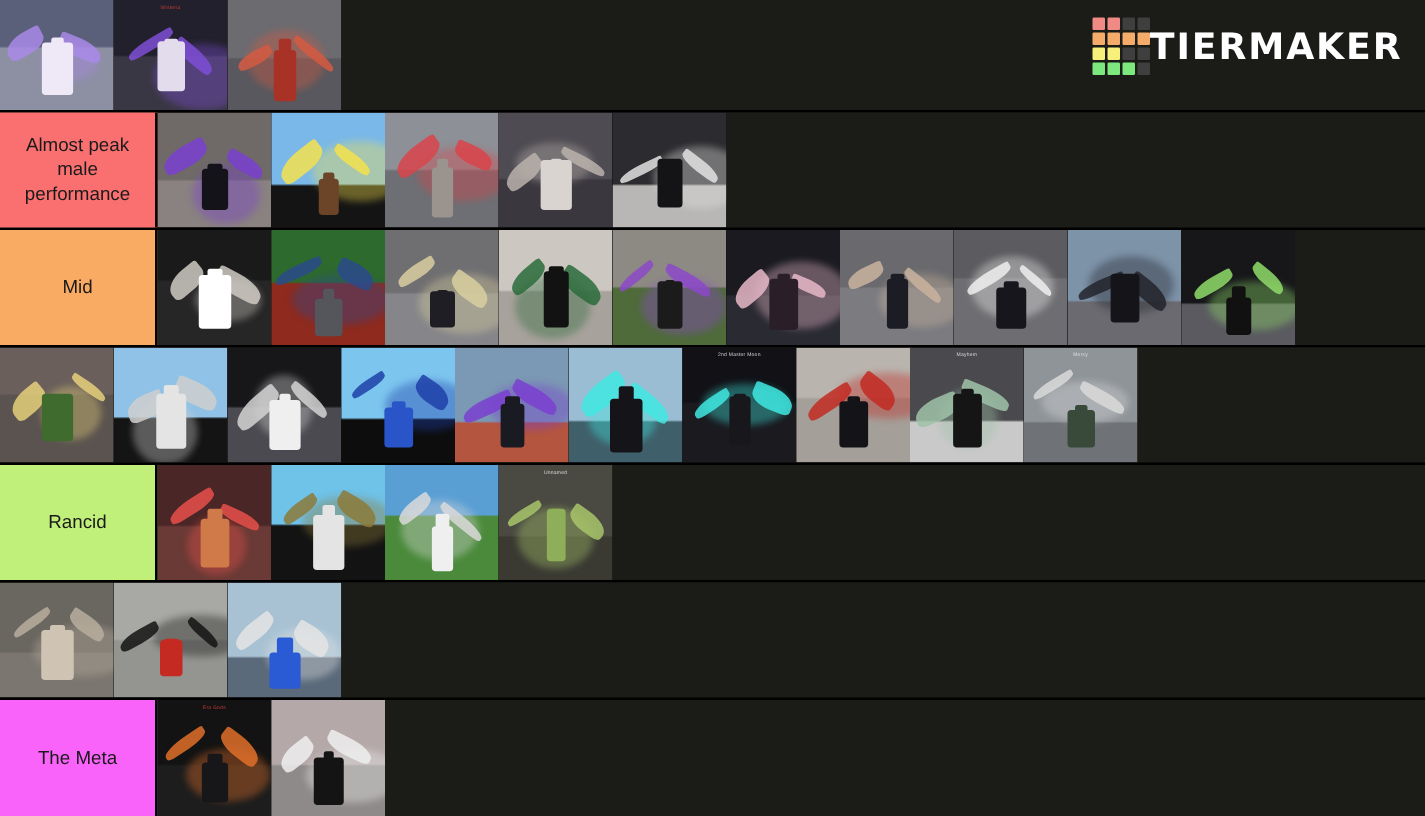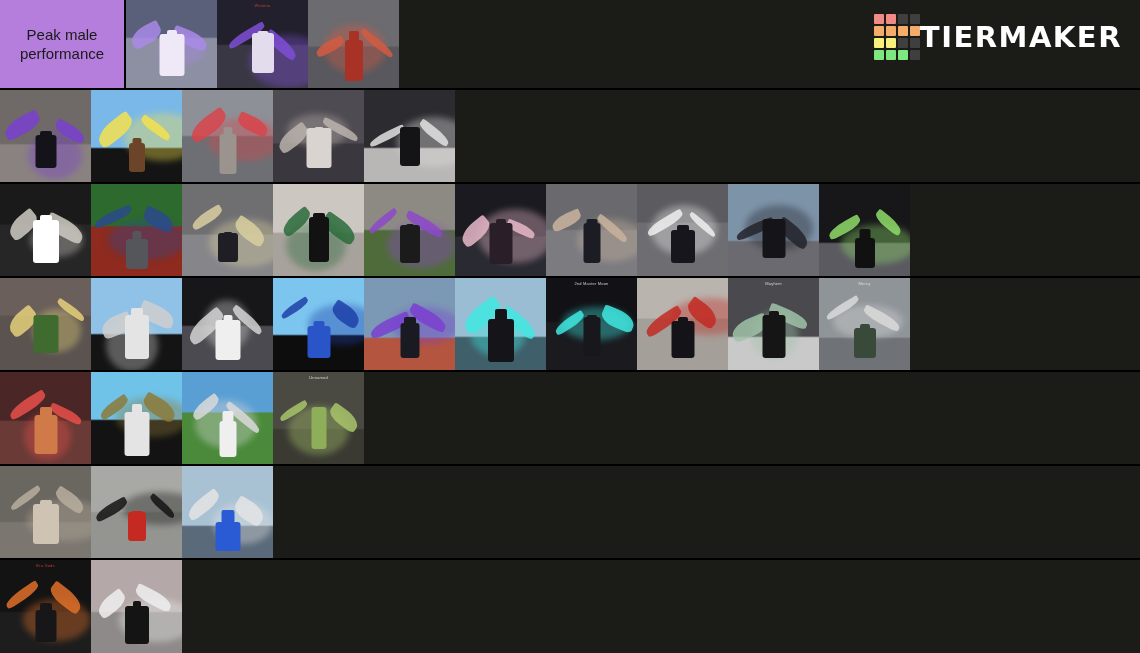--- a/index.html
+++ b/index.html
@@ -140,23 +140,20 @@
         <i style="background: rgb(125, 232, 125);"></i>
         <i style="background: rgb(125, 232, 125);"></i>
         <i style="background: rgb(125, 232, 125);"></i>
         <i style="background: rgb(63, 63, 63);"></i>
       </div>
     <div class="brand-word">TIERMAKER</div>
   </div>
 
   <div class="tier-list">
       <div class="tier-row" style="height: 90px;">
-        <div class="tier-label" style="background: rgb(181, 126, 220);">
-          <span>Peak male performance</span>
-        </div>
         <div class="tier-items">
           <div class="tier-cell">
             <div class="thumb">
               <div class="bg" style="background: linear-gradient(rgb(90, 95, 122) 0%, rgb(90, 95, 122) 42%, rgb(141, 143, 163) 44%, rgb(141, 143, 163) 100%);"></div>
               <div class="glow" style="width: 46.663px; height: 31.332px; left: 32.6496px; top: 34.0668px; background: rgb(169, 137, 232); opacity: 0.38;"></div>
               <div class="wingL" style="left: 3.9128px; top: 26.0992px; width: 32.478px; height: 17.95px; background: rgb(169, 137, 232); opacity: 0.85; border-radius: 60% 10% 50% 20%; transform: rotate(-27.9724deg);"></div>
               <div class="wingR" style="right: 8.4512px; top: 30.6736px; width: 36.0912px; height: 15.1864px; background: rgb(169, 137, 232); opacity: 0.85; border-radius: 10% 60% 20% 50%; transform: rotate(22.0594deg);"></div>
               <div class="body" style="width: 25px; height: 42px; bottom: 12.0552px; background: rgb(239, 233, 247); border-radius: 3px;"></div>
               <div class="head" style="width: 10px; height: 10px; bottom: 48px; background: rgb(239, 233, 247);"></div>
             </div>
@@ -178,20 +175,23 @@
               <div class="glow" style="width: 61.2932px; height: 49.62px; left: 16.2768px; top: 23.6344px; background: rgb(212, 90, 66); opacity: 0.38;"></div>
               <div class="wingL" style="left: 6.652px; top: 40.6096px; width: 30.2796px; height: 11.3284px; background: rgb(212, 90, 66); opacity: 0.85; border-radius: 60% 10% 50% 20%; transform: rotate(-25.6594deg);"></div>
               <div class="wingR" style="right: 2.2496px; top: 39.0736px; width: 39.594px; height: 7.9564px; background: rgb(212, 90, 66); opacity: 0.85; border-radius: 10% 60% 20% 50%; transform: rotate(37.273deg);"></div>
               <div class="body" style="width: 18px; height: 41px; bottom: 7.1868px; background: rgb(168, 50, 38); border-radius: 3px;"></div>
               <div class="head" style="width: 10px; height: 10px; bottom: 47px; background: rgb(168, 50, 38);"></div>
             </div>
           </div>
         </div>
       </div>
       <div class="tier-row" style="height: 94px;">
+        <div class="tier-label" style="background: rgb(250, 112, 113);">
+          <span>Almost peak male performance</span>
+        </div>
         <div class="tier-items">
           <div class="tier-cell">
             <div class="thumb">
               <div class="bg" style="background: linear-gradient(rgb(111, 106, 104) 0%, rgb(111, 106, 104) 58%, rgb(138, 130, 128) 60%, rgb(138, 130, 128) 100%);"></div>
               <div class="glow" style="width: 54.0376px; height: 47.292px; left: 27.5496px; top: 41.7932px; background: rgb(122, 63, 208); opacity: 0.38;"></div>
               <div class="wingL" style="left: 3.3416px; top: 27.3472px; width: 38.0832px; height: 16.6228px; background: rgb(122, 63, 208); opacity: 0.85; border-radius: 60% 10% 50% 20%; transform: rotate(-27.8104deg);"></div>
               <div class="wingR" style="right: 4.2344px; top: 35.328px; width: 32.4924px; height: 13.0768px; background: rgb(122, 63, 208); opacity: 0.85; border-radius: 10% 60% 20% 50%; transform: rotate(27.9778deg);"></div>
               <div class="body" style="width: 21px; height: 33px; bottom: 14.5056px; background: rgb(21, 19, 26); border-radius: 3px;"></div>
               <div class="head" style="width: 12px; height: 12px; bottom: 39px; background: rgb(21, 19, 26);"></div>
             </div>
@@ -232,20 +232,23 @@
               <div class="glow" style="width: 75.0462px; height: 50.6472px; left: 33.3696px; top: 26.5648px; background: rgb(226, 226, 226); opacity: 0.38;"></div>
               <div class="wingL" style="left: 3.8192px; top: 41.984px; width: 37.572px; height: 8.3584px; background: rgb(226, 226, 226); opacity: 0.85; border-radius: 60% 10% 50% 20%; transform: rotate(-25.3552deg);"></div>
               <div class="wingR" style="right: 2.7104px; top: 38.4784px; width: 34.8756px; height: 9.6028px; background: rgb(226, 226, 226); opacity: 0.85; border-radius: 10% 60% 20% 50%; transform: rotate(36.742deg);"></div>
               <div class="body" style="width: 20px; height: 39px; bottom: 15.9024px; background: rgb(20, 20, 22); border-radius: 3px;"></div>
               <div class="head" style="width: 9px; height: 9px; bottom: 45px; background: rgb(20, 20, 22);"></div>
             </div>
           </div>
         </div>
       </div>
       <div class="tier-row" style="height: 94px;">
+        <div class="tier-label" style="background: rgb(249, 171, 99);">
+          <span>Mid</span>
+        </div>
         <div class="tier-items">
           <div class="tier-cell">
             <div class="thumb">
               <div class="bg" style="background: linear-gradient(rgb(26, 26, 26) 0%, rgb(26, 26, 26) 43%, rgb(38, 38, 38) 45%, rgb(38, 38, 38) 100%);"></div>
               <div class="glow" style="width: 52.766px; height: 34.608px; left: 30.4896px; top: 38.7484px; background: rgb(207, 202, 195); opacity: 0.38;"></div>
               <div class="wingL" style="left: 7.3992px; top: 32.3808px; width: 31.5816px; height: 17.8096px; background: rgb(207, 202, 195); opacity: 0.85; border-radius: 60% 10% 50% 20%; transform: rotate(-39.5086deg);"></div>
               <div class="wingR" style="right: 5.4168px; top: 36.1376px; width: 40.1232px; height: 16.888px; background: rgb(207, 202, 195); opacity: 0.85; border-radius: 10% 60% 20% 50%; transform: rotate(27.9454deg);"></div>
               <div class="body" style="width: 26px; height: 43px; bottom: 13.4688px; background: rgb(255, 255, 255); border-radius: 3px;"></div>
               <div class="head" style="width: 12px; height: 12px; bottom: 49px; background: rgb(255, 255, 255);"></div>
             </div>
@@ -443,20 +446,23 @@
               <div class="wingL" style="left: 4.7776px; top: 26.392px; width: 36.5472px; height: 8.1628px; background: rgb(217, 217, 217); opacity: 0.85; border-radius: 60% 10% 50% 20%; transform: rotate(-30.4978deg);"></div>
               <div class="wingR" style="right: 7.4632px; top: 35.3232px; width: 40.404px; height: 10.7524px; background: rgb(217, 217, 217); opacity: 0.85; border-radius: 10% 60% 20% 50%; transform: rotate(27.5062deg);"></div>
               <div class="body" style="width: 22px; height: 30px; bottom: 12.3288px; background: rgb(58, 74, 58); border-radius: 3px;"></div>
               <div class="head" style="width: 10px; height: 10px; bottom: 36px; background: rgb(58, 74, 58);"></div>
               <div class="tag white">Mercy</div>
             </div>
           </div>
         </div>
       </div>
       <div class="tier-row" style="height: 94px;">
+        <div class="tier-label" style="background: rgb(193, 240, 122);">
+          <span>Rancid</span>
+        </div>
         <div class="tier-items">
           <div class="tier-cell">
             <div class="thumb">
               <div class="bg" style="background: linear-gradient(rgb(74, 38, 38) 0%, rgb(74, 38, 38) 52%, rgb(106, 58, 54) 54%, rgb(106, 58, 54) 100%);"></div>
               <div class="glow" style="width: 47.241px; height: 47.1792px; left: 23.796px; top: 40.5964px; background: rgb(232, 80, 74); opacity: 0.38;"></div>
               <div class="wingL" style="left: 7.2296px; top: 27.0128px; width: 41.3256px; height: 12.0664px; background: rgb(232, 80, 74); opacity: 0.85; border-radius: 60% 10% 50% 20%; transform: rotate(-31.6858deg);"></div>
               <div class="wingR" style="right: 8.1648px; top: 36.9088px; width: 34.0824px; height: 9.8344px; background: rgb(232, 80, 74); opacity: 0.85; border-radius: 10% 60% 20% 50%; transform: rotate(24.3022deg);"></div>
               <div class="body" style="width: 23px; height: 39px; bottom: 9.8136px; background: rgb(208, 122, 74); border-radius: 3px;"></div>
               <div class="head" style="width: 12px; height: 12px; bottom: 45px; background: rgb(208, 122, 74);"></div>
             </div>
@@ -522,20 +528,23 @@
               <div class="glow" style="width: 59.668px; height: 40.8552px; left: 30.9504px; top: 36.962px; background: rgb(228, 228, 228); opacity: 0.38;"></div>
               <div class="wingL" style="left: 3.2352px; top: 31.936px; width: 36.6852px; height: 14.056px; background: rgb(228, 228, 228); opacity: 0.85; border-radius: 60% 10% 50% 20%; transform: rotate(-37.273deg);"></div>
               <div class="wingR" style="right: 7.6544px; top: 36.0048px; width: 31.4688px; height: 18.5164px; background: rgb(228, 228, 228); opacity: 0.85; border-radius: 10% 60% 20% 50%; transform: rotate(31.333deg);"></div>
               <div class="body" style="width: 25px; height: 29px; bottom: 6.648px; background: rgb(42, 90, 212); border-radius: 3px;"></div>
               <div class="head" style="width: 13px; height: 13px; bottom: 35px; background: rgb(42, 90, 212);"></div>
             </div>
           </div>
         </div>
       </div>
       <div class="tier-row" style="height: 93px;">
+        <div class="tier-label" style="background: rgb(250, 99, 250);">
+          <span>The Meta</span>
+        </div>
         <div class="tier-items">
           <div class="tier-cell">
             <div class="thumb">
               <div class="bg" style="background: linear-gradient(rgb(19, 19, 19) 0%, rgb(19, 19, 19) 55%, rgb(29, 29, 29) 57%, rgb(29, 29, 29) 100%);"></div>
               <div class="glow" style="width: 66.4238px; height: 41.4816px; left: 23.088px; top: 39.3072px; background: rgb(224, 112, 42); opacity: 0.38;"></div>
               <div class="wingL" style="left: 3.0064px; top: 30.152px; width: 37.974px; height: 9.9256px; background: rgb(224, 112, 42); opacity: 0.85; border-radius: 60% 10% 50% 20%; transform: rotate(-33.7954deg);"></div>
               <div class="wingR" style="right: 7.1504px; top: 30.2384px; width: 36.2076px; height: 15.6868px; background: rgb(224, 112, 42); opacity: 0.85; border-radius: 10% 60% 20% 50%; transform: rotate(37.6672deg);"></div>
               <div class="body" style="width: 21px; height: 32px; bottom: 10.9632px; background: rgb(23, 23, 26); border-radius: 3px;"></div>
               <div class="head" style="width: 12px; height: 12px; bottom: 38px; background: rgb(23, 23, 26);"></div>
               <div class="tag red">Era Gods</div>

